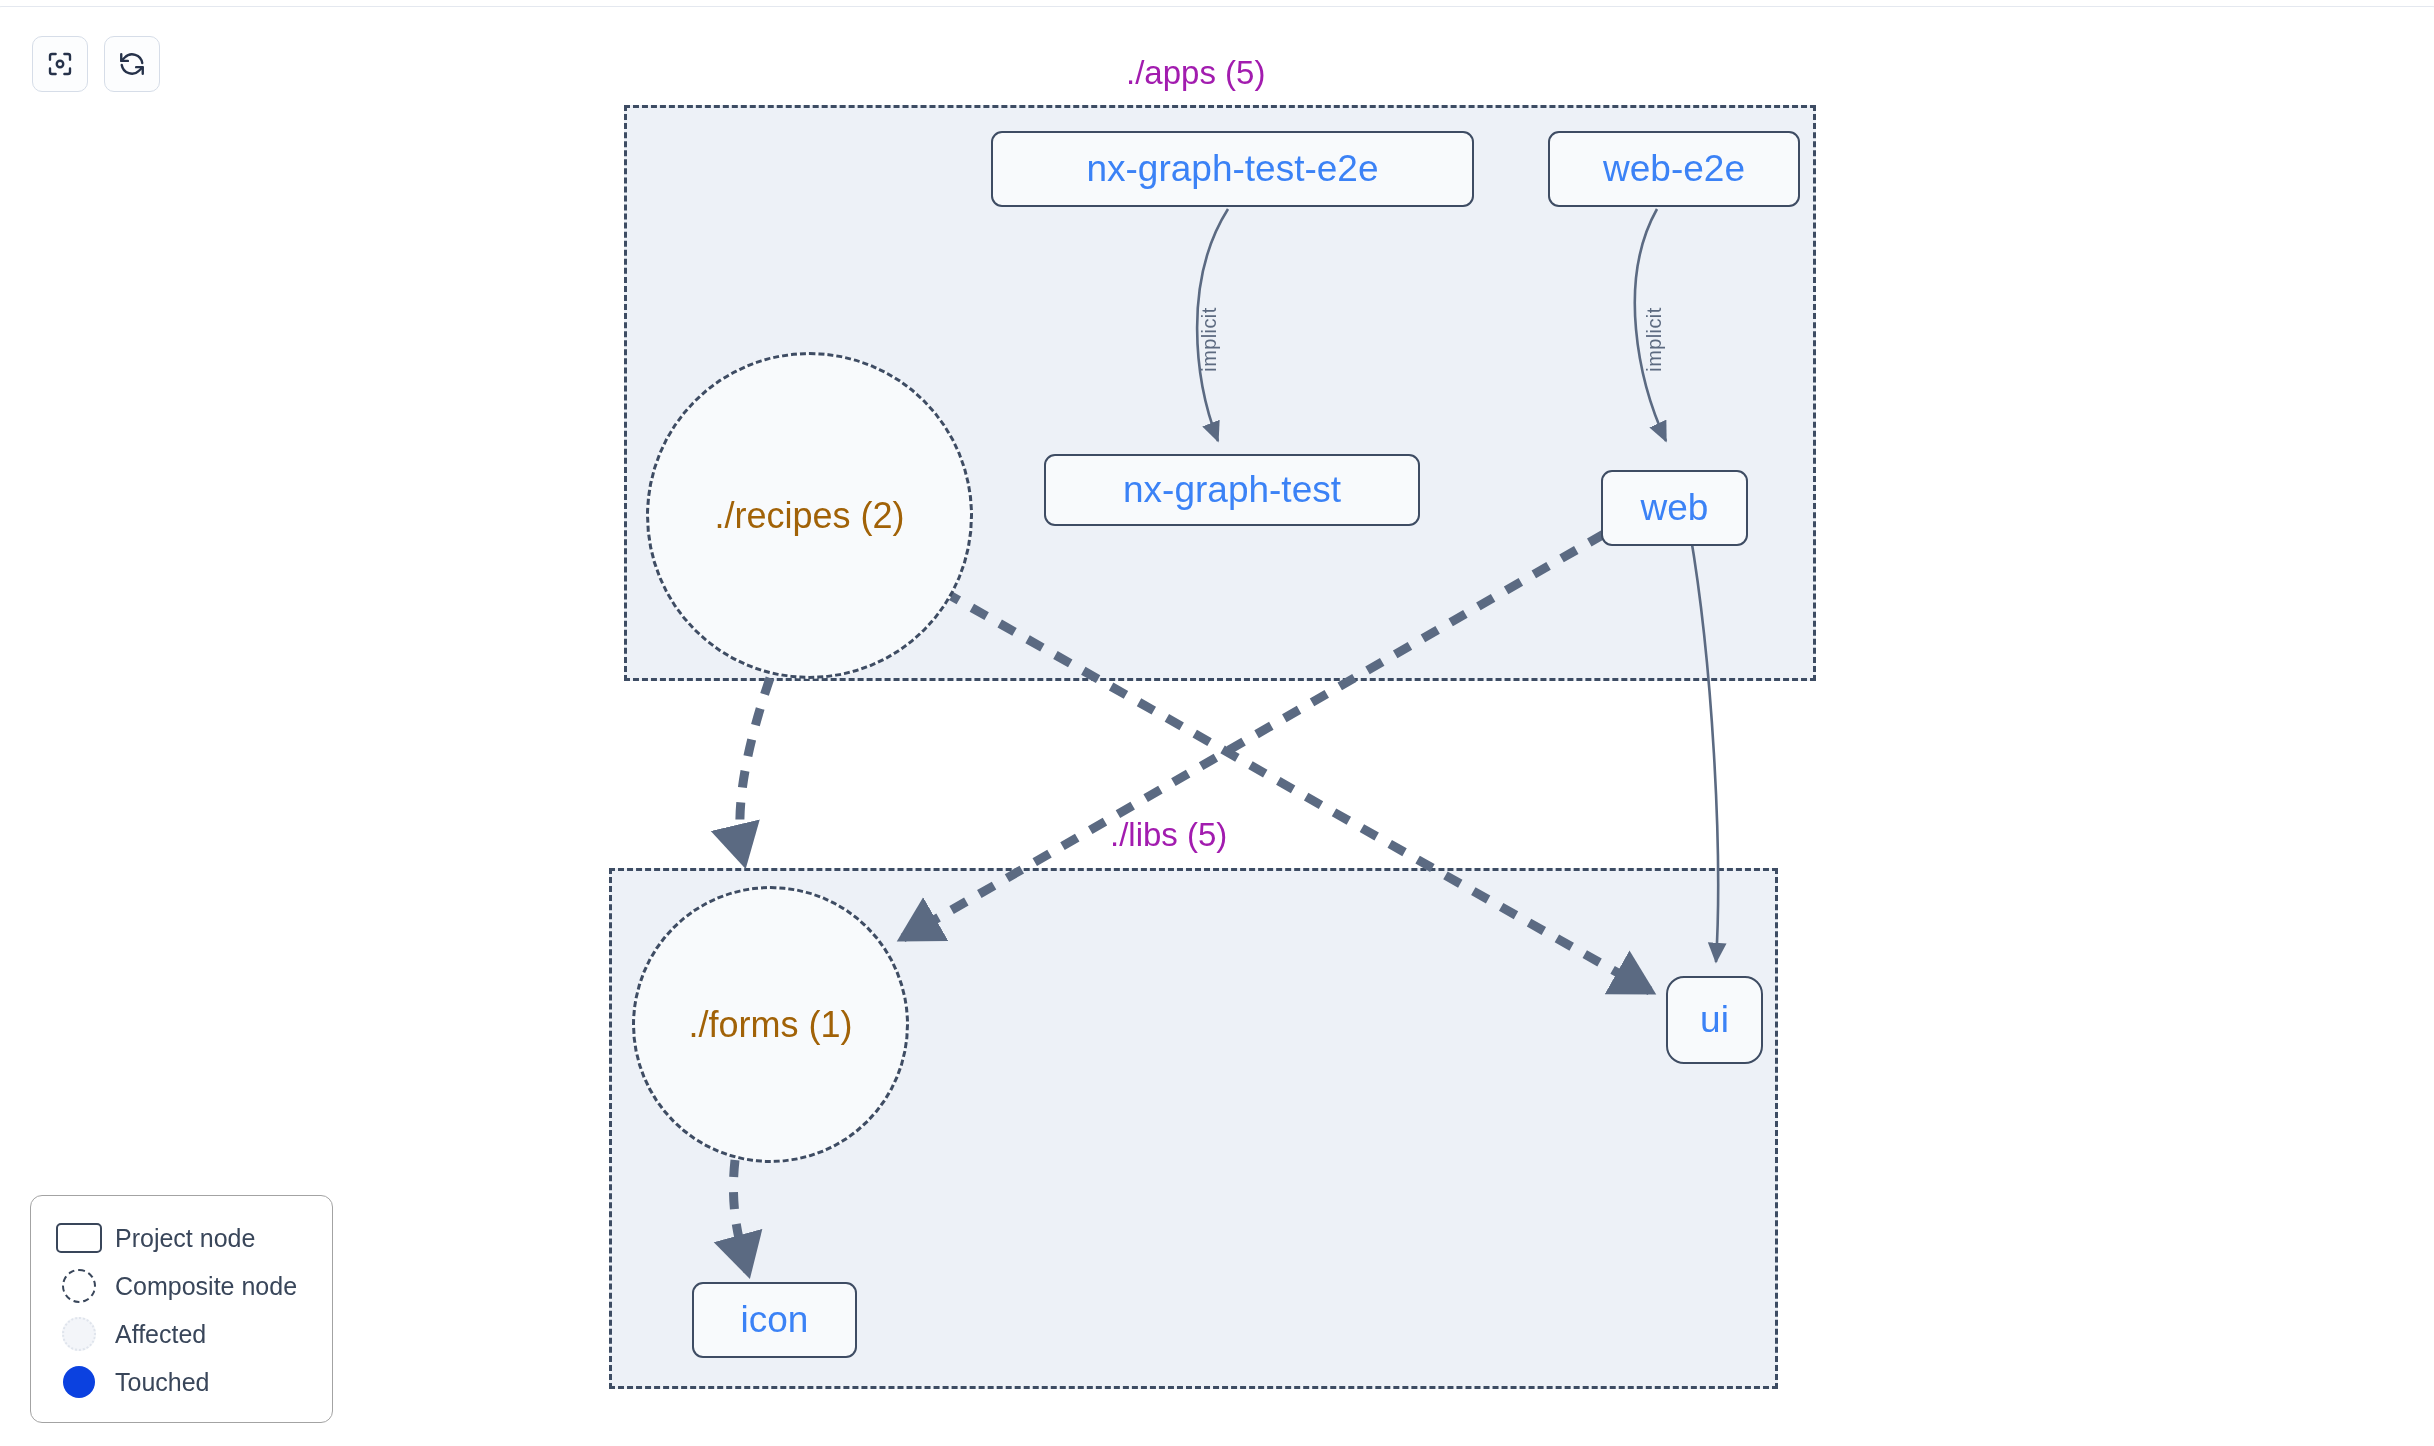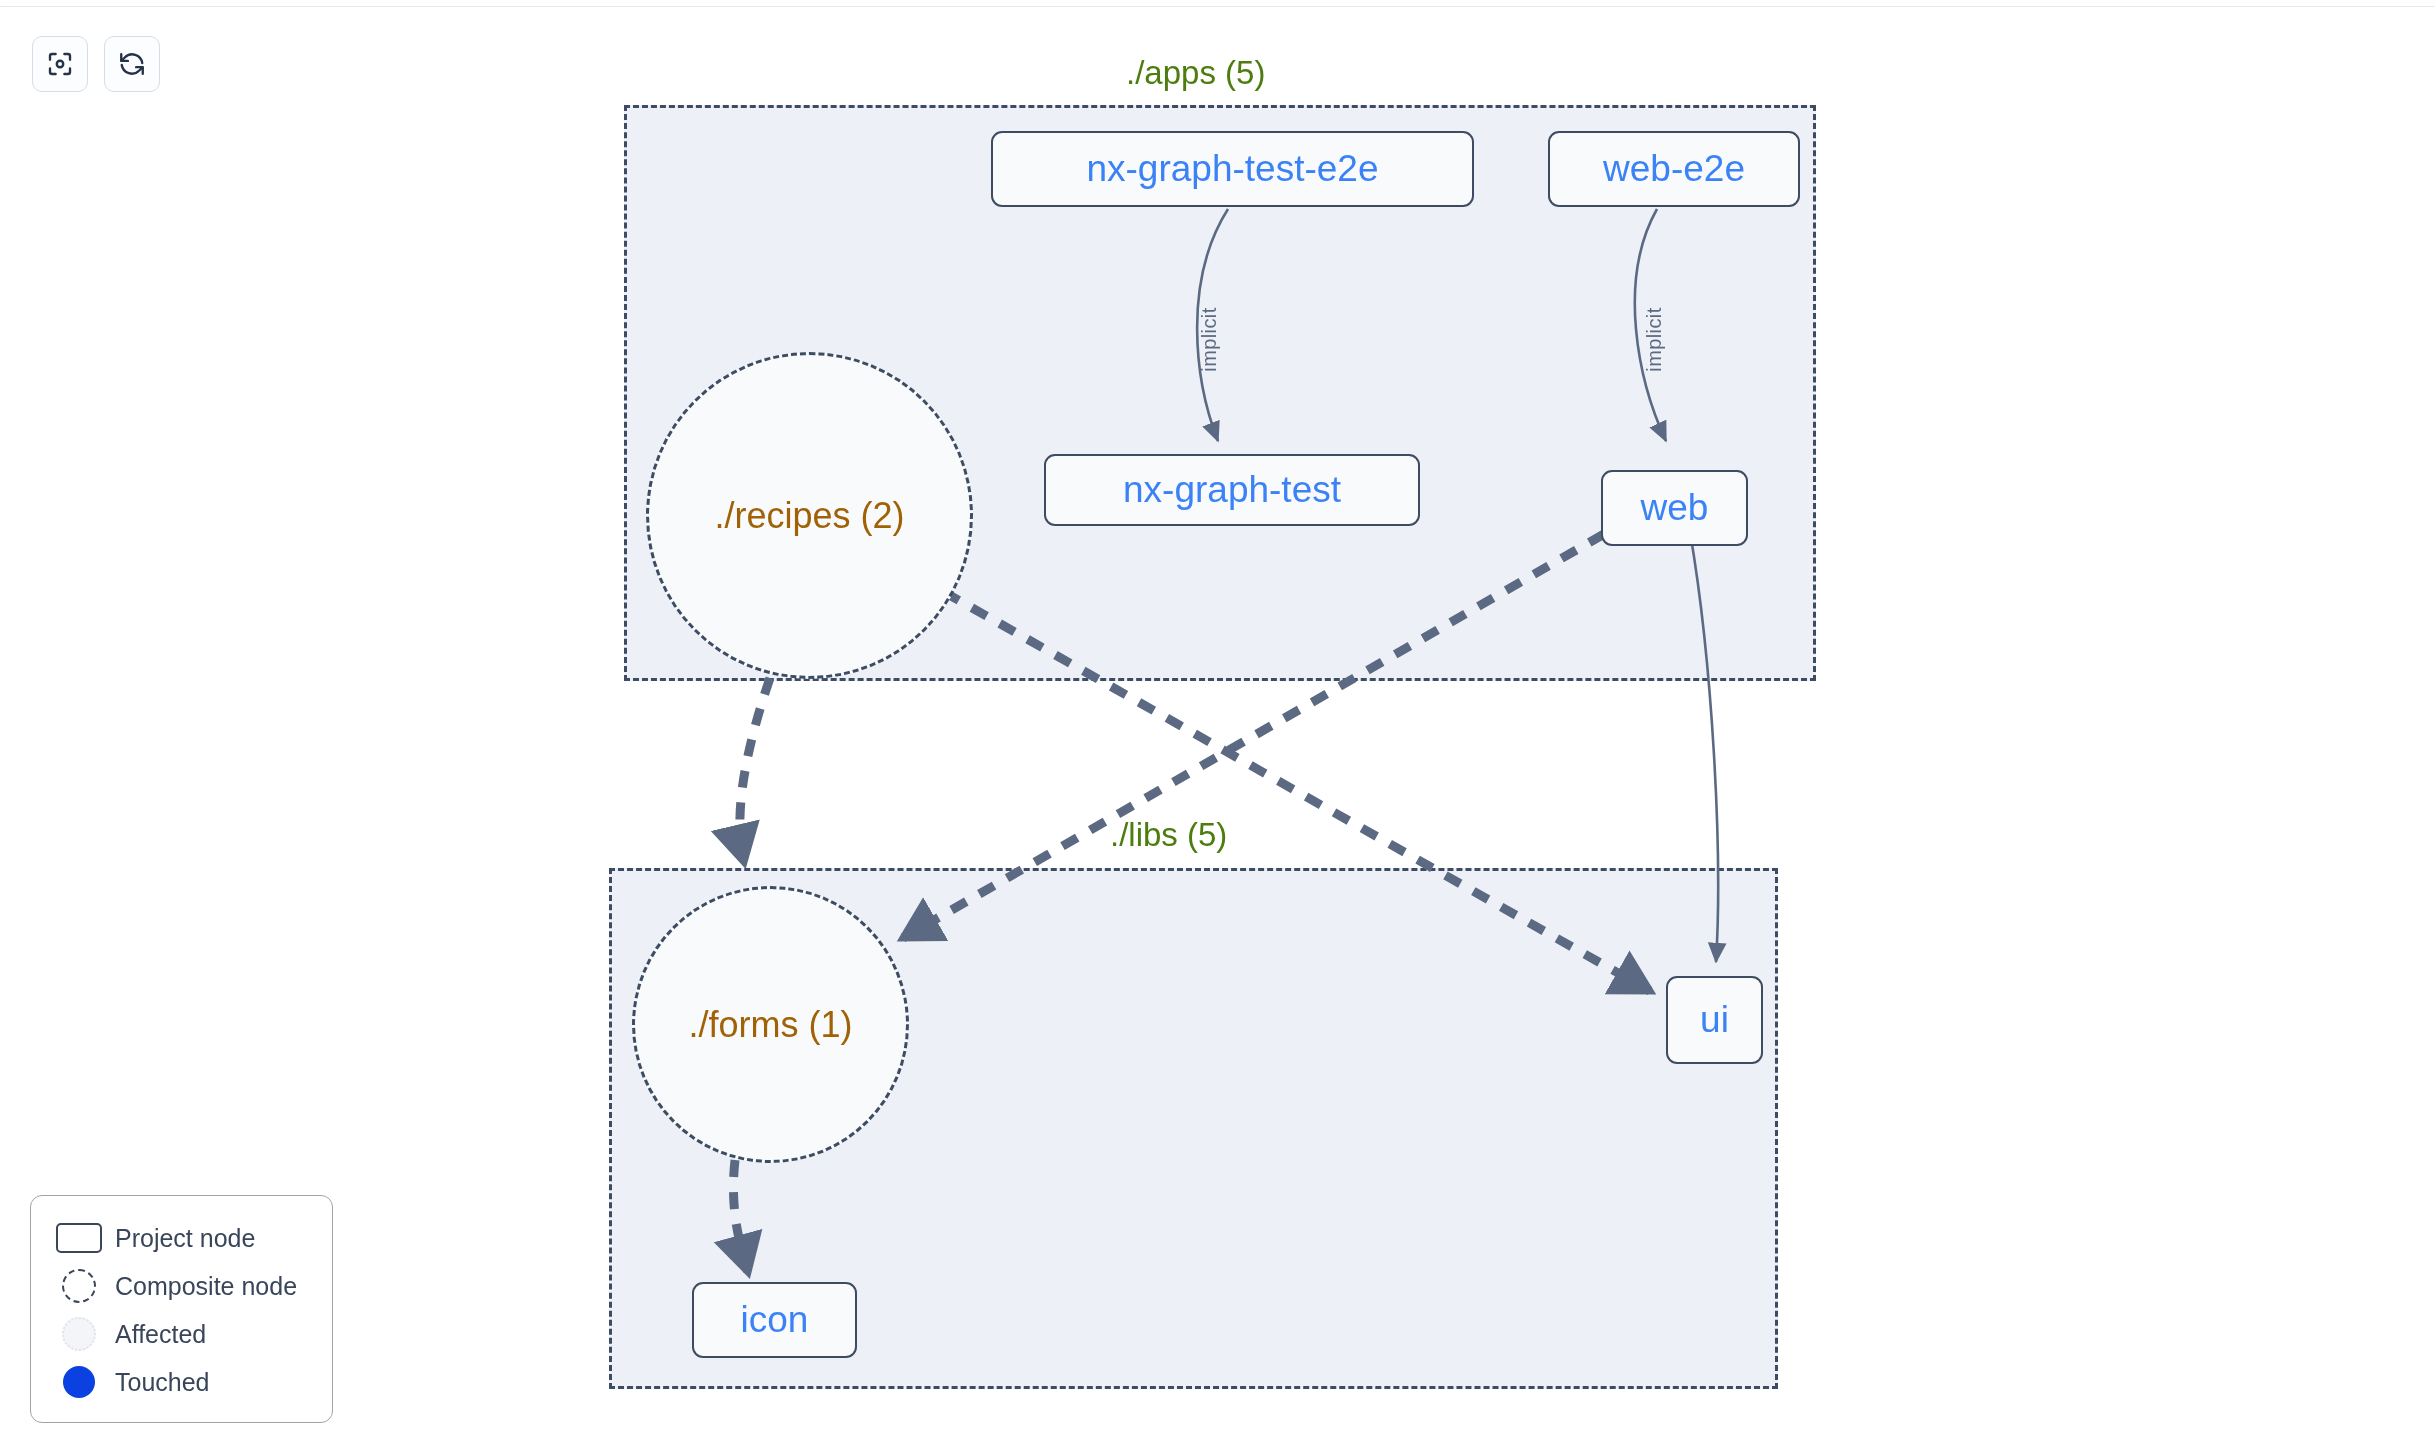--- a/index.html
+++ b/index.html
@@ -63,21 +63,21 @@
   
   .group-box {
     position: absolute;
     background: #edf1f7;
     border: 3px dashed #3d4c63;
     z-index: 6;
   }
   .group-label {
     position: absolute;
     font-size: 33px;
-    color: #4d7c0f;
+    color: #a21caf;
     background: #ffffff;
     padding: 0 12px;
     white-space: nowrap;
     z-index: 7;
     line-height: 1.05;
   }
 
   
   .project-node {
     position: absolute;
@@ -247,21 +247,21 @@
     <div class="project-node" style="left:1548px; top:131px; width:252px; height:76px;">web-e2e</div>
 
     <div class="composite-node" style="left:646px; top:352px; width:327px; height:327px;">./recipes (2)</div>
 
     <div class="project-node" style="left:1044px; top:454px; width:376px; height:72px;">nx-graph-test</div>
 
     <div class="project-node" style="left:1601px; top:454px; width:147px; height:76px;margin-top:16px;">web</div>
 
     <div class="composite-node" style="left:632px; top:886px; width:277px; height:277px;">./forms (1)</div>
 
-    <div class="project-node" style="left:1666px; top:976px; width:97px; height:88px;">ui</div>
+    <div class="project-node" style="left:1666px; top:976px; width:97px; height:88px;border-radius:18px;">ui</div>
 
     <div class="project-node" style="left:692px; top:1282px; width:165px; height:76px;">icon</div>
 
   </div>
 
   <div class="legend">
     <div class="legend-row">
       <div class="legend-swatch">
         <div class="sw-project"></div>
       </div>

